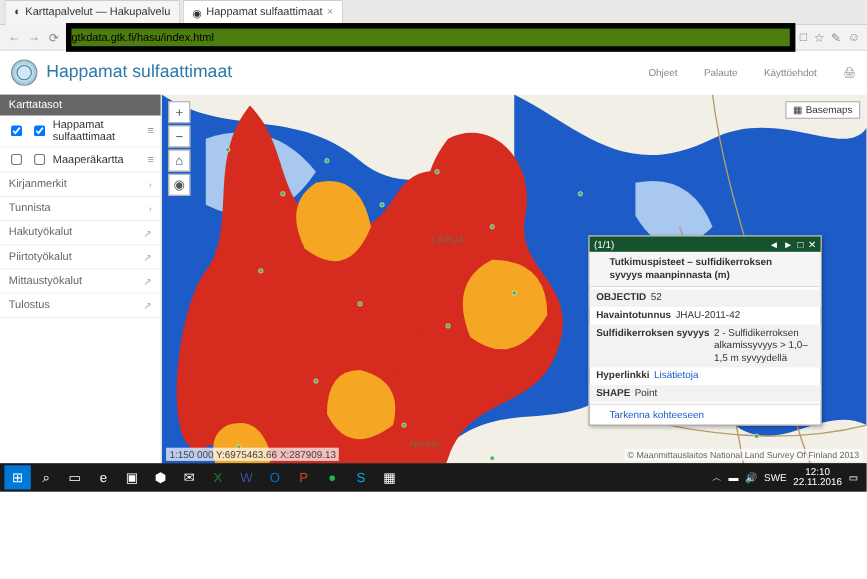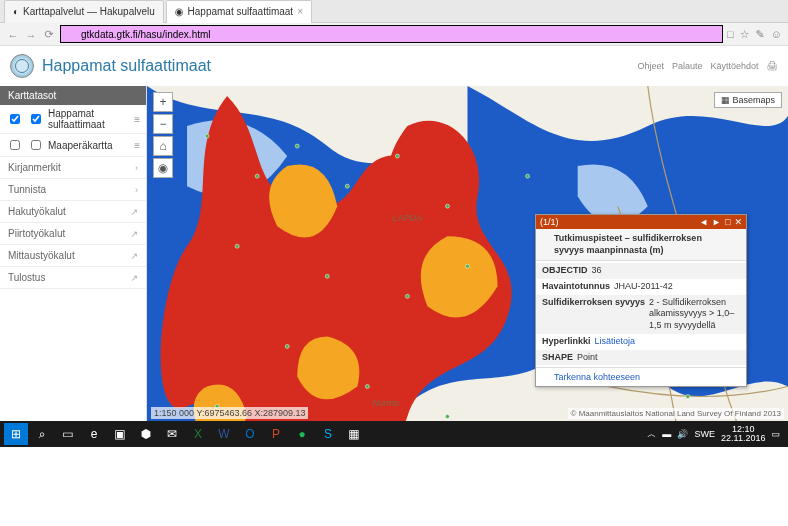--- a/index.html
+++ b/index.html
@@ -2,43 +2,43 @@
 <html><head>
 <meta charset="utf-8">
 <style>
 html,body{margin:0;padding:0;font-family:Segoe UI,Arial,sans-serif;font-size:11px;color:#333;width:788px;height:526px;overflow:hidden;background:#fff}
 .browser-top{height:22px;background:#e8e8e8;border-bottom:1px solid #ccc;display:flex;align-items:center;padding:0 4px}
 .tab{height:18px;background:#f5f5f5;border:1px solid #ccc;border-bottom:none;padding:2px 8px;margin-right:2px;font-size:10px;display:flex;align-items:center;gap:4px;border-radius:2px 2px 0 0}
 .tab.active{background:#fff}
 .tab-close{color:#999;font-size:10px;cursor:pointer}
 .addr-bar{height:22px;background:#f2f2f2;border-bottom:1px solid #ddd;display:flex;align-items:center;padding:0 6px;gap:4px}
 .nav-icon{width:14px;height:14px;display:flex;align-items:center;justify-content:center;color:#888}
-.url-input{flex:1;border:1px solid #000000;height:16px;padding:0 20px;font-size:10px;background:#f0abfc}
+.url-input{flex:1;border:5px solid #000000;height:16px;padding:0 0;font-size:10px;background:#4d7c0f}
 .right-icons{display:flex;gap:6px;color:#888}
 .header{height:32px;display:flex;align-items:center;padding:4px 10px;gap:8px}
 .logo{width:22px;height:22px;border-radius:50%;background:radial-gradient(circle,#d0e8f5 40%,#5ba3c4 100%);border:1px solid #888;position:relative}
 .logo:after{content:"";position:absolute;inset:4px;border:1px solid #4a7a9a;border-radius:50%}
 .app-title{color:#2b7aa8;font-size:16px}
-.top-links{margin-left:auto;font-size:9px;color:#888;display:flex;gap:8px}
+.top-links{margin-left:auto;font-size:9px;color:#888;display:flex;gap:24px}
 .main{display:flex;height:335px}
 .sidebar{width:146px;background:#fff;border-right:1px solid #ddd;font-size:10px}
 .side-head{background:#666;color:#fff;padding:4px 8px;font-size:10px}
 .layer-row{display:flex;align-items:center;padding:3px 6px;border-bottom:1px solid #eee;gap:4px}
 .layer-row .menu-icon{margin-left:auto;color:#999}
 .chk{width:10px;height:10px}
 .side-item{display:flex;align-items:center;justify-content:space-between;padding:5px 8px;border-bottom:1px solid #eee;color:#666}
 .side-item .caret{color:#aaa;font-size:9px}
 .map-area{flex:1;position:relative;overflow:hidden}
 .map-bg{position:absolute;inset:0;background:#f4f2ea}
 .blue{fill:#1d5cc7}.red{fill:#d62c1f}.orange{fill:#f5a623}.lightblue{fill:#a9c8f0}.cyan{fill:#b8e8e8}
 .map-controls{position:absolute;left:6px;top:6px;display:flex;flex-direction:column;gap:2px}
 .ctrl-btn{width:18px;height:18px;background:#fff;border:1px solid #aaa;display:flex;align-items:center;justify-content:center;font-size:12px;color:#555;cursor:pointer}
 .basemaps-btn{position:absolute;right:6px;top:6px;background:#fff;border:1px solid #aaa;padding:2px 6px;font-size:9px;display:flex;align-items:center;gap:3px;cursor:pointer}
 .popup{position:absolute;left:388px;top:128px;width:210px;background:#fff;border:1px solid #999;box-shadow:1px 1px 4px rgba(0,0,0,.3);font-size:9px}
-.popup-head{background:#c2410c;color:#fff;padding:2px 4px;display:flex;align-items:center;gap:20px}
+.popup-head{background:#14532d;color:#fff;padding:2px 4px;display:flex;align-items:center;gap:20px}
 .popup-nav{margin-left:auto;display:flex;gap:4px}
 .popup-nav span{cursor:pointer}
 .popup-title{padding:4px 18px;font-weight:bold;border-bottom:1px solid #ddd;background:#f5f5f5;line-height:1.3}
 .popup-body{padding:2px 0}
 .popup-row{display:flex;padding:2px 6px;gap:4px;line-height:1.3}
 .popup-row.alt{background:#f2f2f2}
 .fld{font-weight:bold;white-space:nowrap}
 .val{flex:1}
 .link{color:#1d5cc7;cursor:pointer}
 .popup-foot{padding:4px 18px;border-top:1px solid #ddd}
@@ -203,21 +203,21 @@
           <span>◄</span>
           <span>►</span>
           <span>□</span>
           <span>✕</span>
         </div>
       </div>
       <div class="popup-title">Tutkimuspisteet – sulfidikerroksen syvyys maanpinnasta (m)</div>
       <div class="popup-body">
         <div class="popup-row alt">
             <span class="fld">OBJECTID</span>
-            <span class="val">36</span>
+            <span class="val">52</span>
           </div>
         <div class="popup-row">
             <span class="fld">Havaintotunnus</span>
             <span class="val">JHAU-2011-42</span>
           </div>
         <div class="popup-row alt">
             <span class="fld">Sulfidikerroksen syvyys</span>
             <span class="val">2 - Sulfidikerroksen alkamissyvyys &gt; 1,0–1,5 m syvyydellä</span>
           </div>
         <div class="popup-row">

